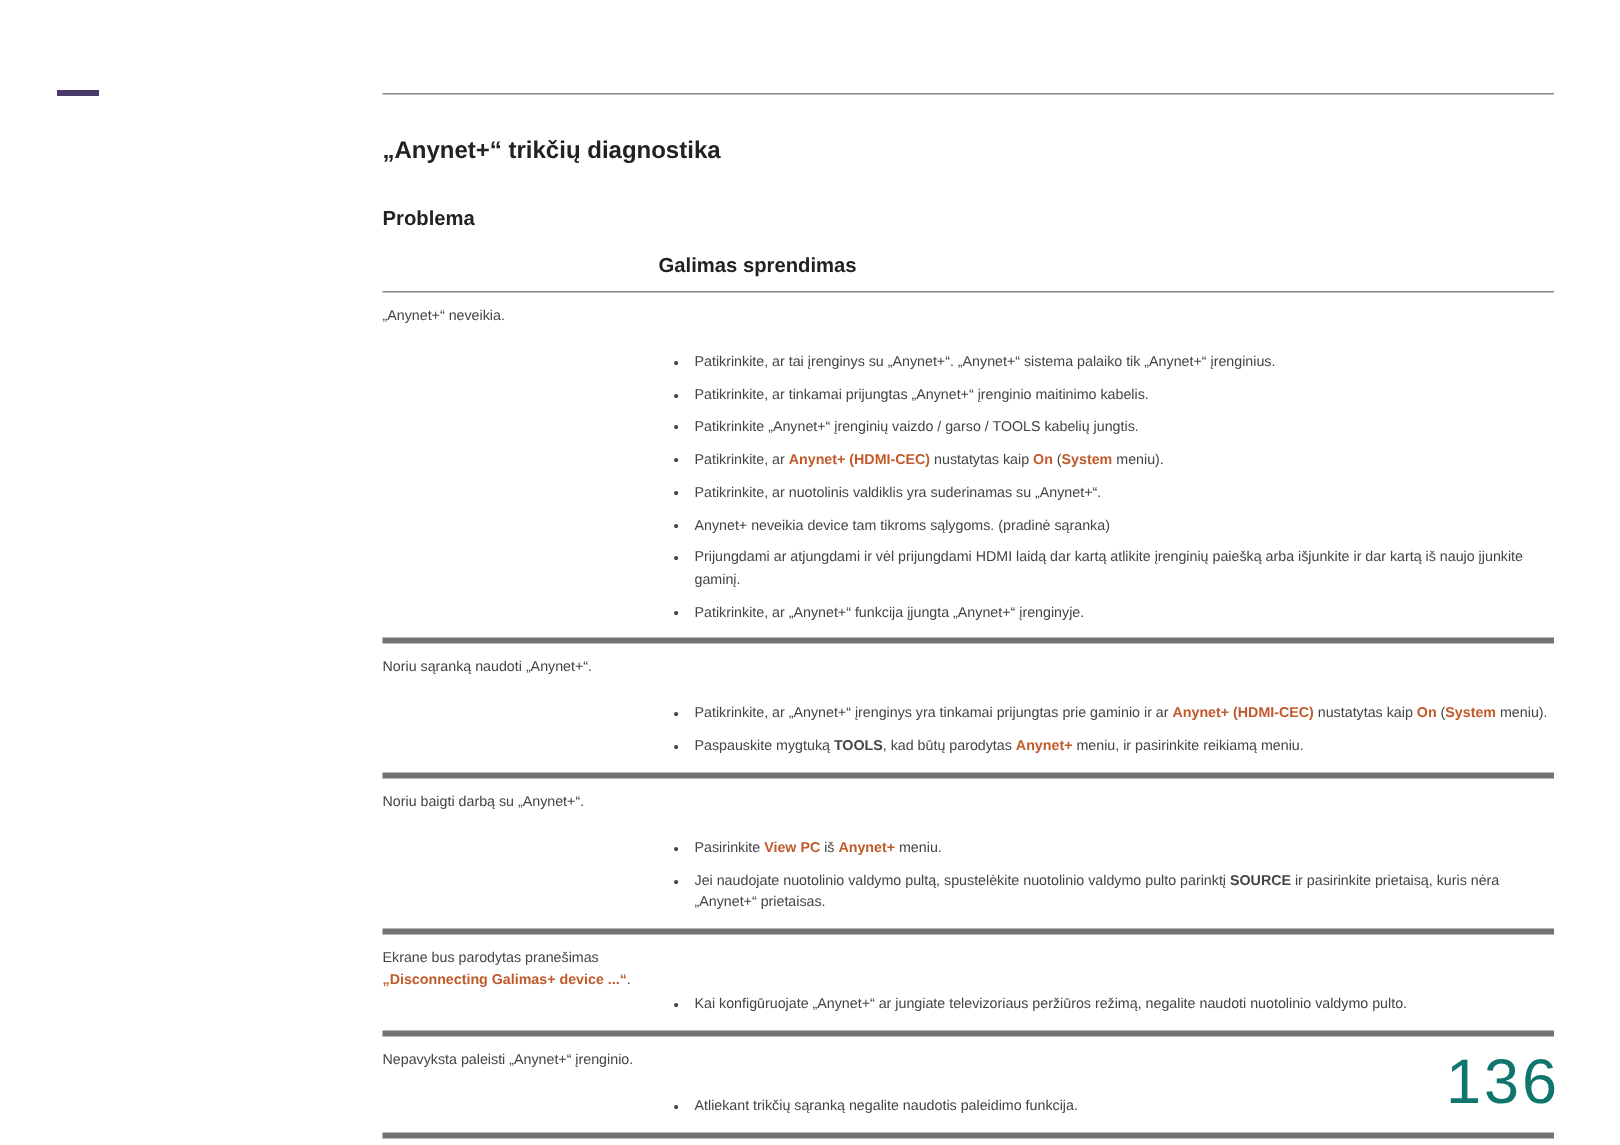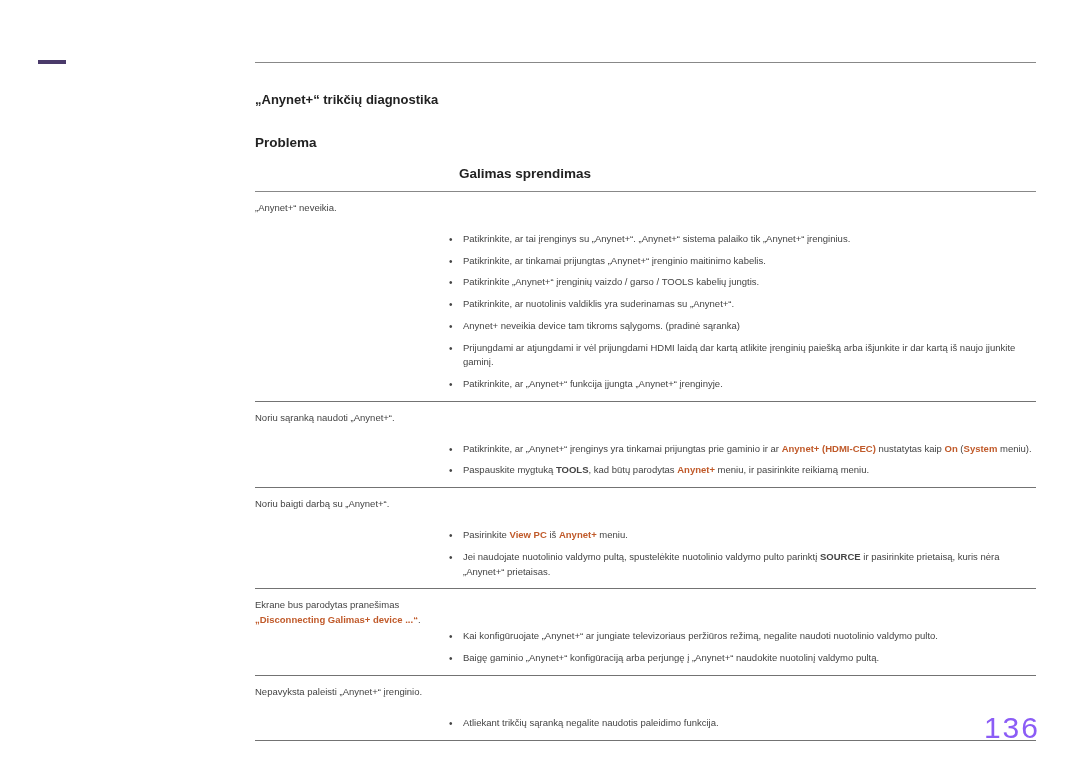--- a/index.html
+++ b/index.html
@@ -27,47 +27,46 @@
     height: 1px;
     background: #888;
   }
   .content {
     position: absolute;
     top: 92px;
     left: 255px;
     right: 44px;
   }
   .section-title {
-    font-size: 13px;
+    font-size: 16px;
     font-weight: bold;
     color: #222;
     margin-bottom: 28px;
   }
   .header-row {
     display: flex;
     border-bottom: 1px solid #888;
     padding-bottom: 10px;
-    gap: 20px;
   }
   .col-problem {
     width: 184px;
     flex-shrink: 0;
   }
   .col-solution {
     flex: 1;
     margin-top: 31px;
   }
   .col-header {
     font-size: 13.5px;
     font-weight: bold;
     color: #222;
   }
   .tbl-row {
     display: flex;
-    border-bottom: 1px solid #737373;
+    border-bottom: 4px solid #737373;
     padding: 9px 0 9px 0;
     font-size: 9.5px;
     line-height: 1.55;
     color: #444;
   }
   .tbl-row .col-problem {
     padding-right: 10px;
   }
   ul.bullets {
     list-style: none;
@@ -86,22 +85,22 @@
     top: 0;
     font-size: 10px;
     color: #444;
   }
   .hl { color: #c05a2a; }
   .bold { font-weight: bold; }
   .page-num {
     position: absolute;
     bottom: 18px;
     right: 40px;
-    font-size: 30px;
-    color: #8b5cf6;
+    font-size: 42px;
+    color: #0f766e;
     font-weight: 300;
     letter-spacing: 2px;
   }
   .icon-box {
     display: inline-block;
     width: 13px;
     height: 9px;
     background: #222;
     border-radius: 1px;
     vertical-align: middle;
@@ -131,20 +130,21 @@
   </div>
 
   <div id="rows-mount">
       <div class="tbl-row">
         <div class="col-problem">„Anynet+“ neveikia.</div>
         <div class="col-solution">
           <ul class="bullets">
             <li>Patikrinkite, ar tai įrenginys su „Anynet+“. „Anynet+“ sistema palaiko tik „Anynet+“ įrenginius.</li>
             <li>Patikrinkite, ar tinkamai prijungtas „Anynet+“ įrenginio maitinimo kabelis.</li>
             <li>Patikrinkite „Anynet+“ įrenginių vaizdo / garso / TOOLS kabelių jungtis.</li>
+            <li>Patikrinkite, ar <span class="hl bold">Anynet+ (HDMI-CEC)</span> nustatytas kaip <span class="hl bold">On</span> (<span class="hl bold">System</span> meniu).</li>
             <li>Patikrinkite, ar nuotolinis valdiklis yra suderinamas su „Anynet+“.</li>
             <li>Anynet+ neveikia device tam tikroms sąlygoms. (pradinė sąranka)</li>
             <li>Prijungdami ar atjungdami ir vėl prijungdami HDMI laidą dar kartą atlikite įrenginių paiešką arba išjunkite ir dar kartą iš naujo įjunkite gaminį.</li>
             <li>Patikrinkite, ar „Anynet+“ funkcija įjungta „Anynet+“ įrenginyje.</li>
           </ul>
         </div>
       </div>
       <div class="tbl-row">
         <div class="col-problem">Noriu sąranką naudoti „Anynet+“.</div>
         <div class="col-solution">
@@ -161,21 +161,20 @@
             <li>Pasirinkite <span class="hl bold">View PC</span> iš <span class="hl bold">Anynet+</span> meniu.</li>
             <li>Jei naudojate nuotolinio valdymo pultą, spustelėkite nuotolinio valdymo pulto parinktį <span class="bold">SOURCE</span> ir pasirinkite prietaisą, kuris nėra „Anynet+“ prietaisas.</li>
           </ul>
         </div>
       </div>
       <div class="tbl-row">
         <div class="col-problem">Ekrane bus parodytas pranešimas <span class="hl bold">„Disconnecting Galimas+ device ...“</span>.</div>
         <div class="col-solution">
           <ul class="bullets">
             <li>Kai konfigūruojate „Anynet+“ ar jungiate televizoriaus peržiūros režimą, negalite naudoti nuotolinio valdymo pulto.</li>
-            <li>Baigę gaminio „Anynet+“ konfigūraciją arba perjungę į „Anynet+“ naudokite nuotolinį valdymo pultą.</li>
           </ul>
         </div>
       </div>
       <div class="tbl-row">
         <div class="col-problem">Nepavyksta paleisti „Anynet+“ įrenginio.</div>
         <div class="col-solution">
           <ul class="bullets">
             <li>Atliekant trikčių sąranką negalite naudotis paleidimo funkcija.</li>
           </ul>
         </div>

